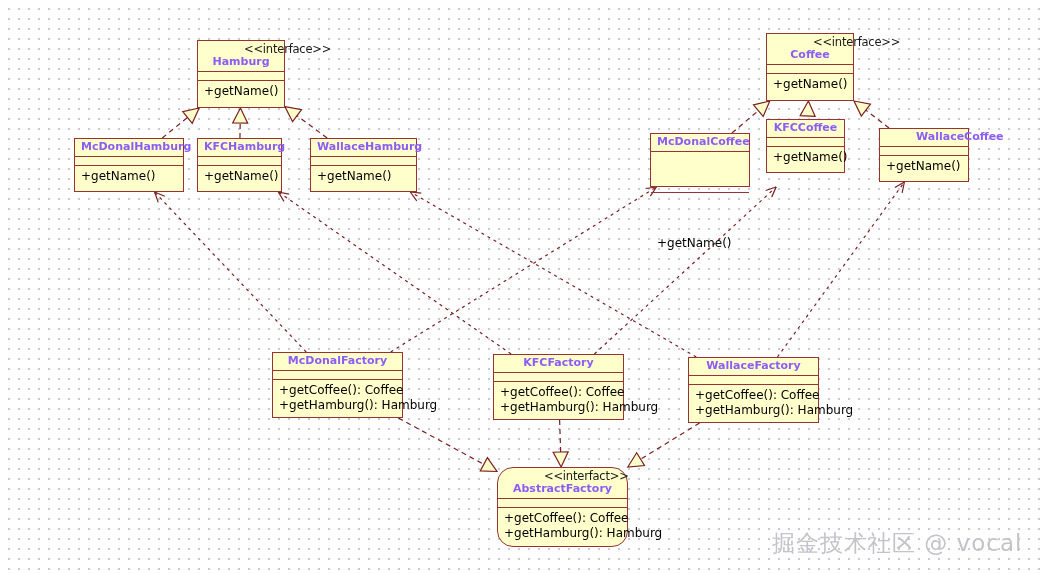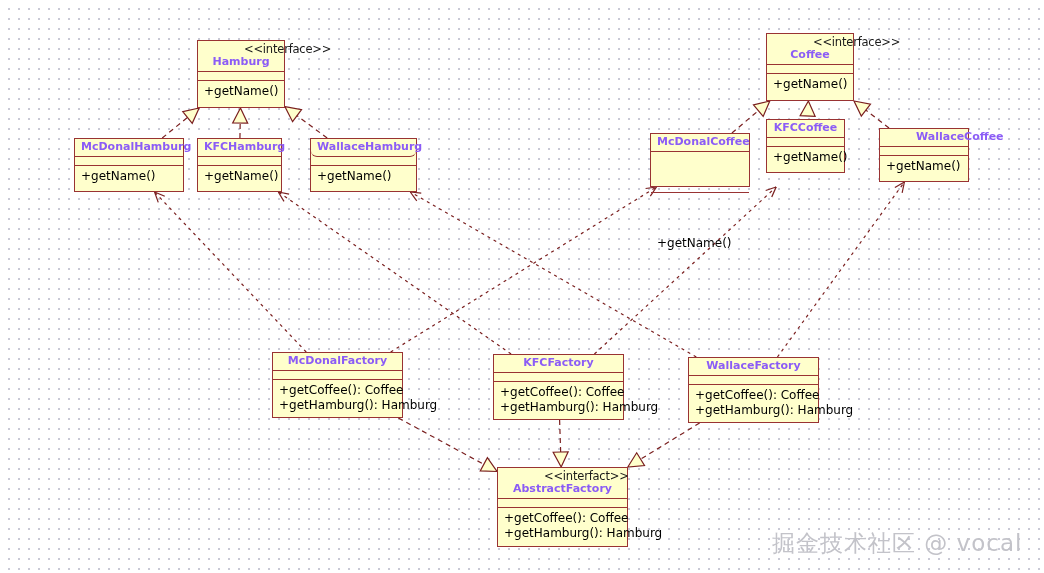--- a/index.html
+++ b/index.html
@@ -171,21 +171,21 @@
       <div class="uml-class" style="left: 197px; top: 138px; width: 85px; height: 54px; background: rgb(255, 255, 204); border-color: rgb(153, 51, 51);">
         <div class="uml-header" style="border-bottom-color: rgb(153, 51, 51);">
           <span class="cls-name">KFCHamburg</span>
         </div>
         <div class="uml-attrs" style="border-bottom-color: rgb(153, 51, 51);"></div>
         <div class="uml-ops">
           <div class="op">+getName()</div>
         </div>
       </div>
       <div class="uml-class" style="left: 310px; top: 138px; width: 107px; height: 54px; background: rgb(255, 255, 204); border-color: rgb(153, 51, 51);">
-        <div class="uml-header" style="border-bottom-color: rgb(153, 51, 51); border-radius: 6px;">
+        <div class="uml-header" style="border-bottom-color: rgb(153, 51, 51);">
           <span class="cls-name">WallaceHamburg</span>
         </div>
         <div class="uml-attrs" style="border-bottom-color: rgb(153, 51, 51);"></div>
         <div class="uml-ops">
           <div class="op">+getName()</div>
         </div>
       </div>
       <div class="uml-class" style="left: 650px; top: 133px; width: 100px; height: 54px; background: rgb(255, 255, 204); border-color: rgb(153, 51, 51); gap: 40px;">
         <div class="uml-header" style="border-bottom-color: rgb(153, 51, 51);">
           <span class="cls-name">McDonalCoffee</span>
@@ -236,21 +236,21 @@
       <div class="uml-class" style="left: 688px; top: 357px; width: 131px; height: 66px; background: rgb(255, 255, 204); border-color: rgb(153, 51, 51);">
         <div class="uml-header" style="border-bottom-color: rgb(153, 51, 51);">
           <span class="cls-name">WallaceFactory</span>
         </div>
         <div class="uml-attrs" style="border-bottom-color: rgb(153, 51, 51);"></div>
         <div class="uml-ops">
           <div class="op">+getCoffee(): Coffee</div>
           <div class="op">+getHamburg(): Hamburg</div>
         </div>
       </div>
-      <div class="uml-class" style="left: 497px; top: 467px; width: 131px; height: 80px; background: rgb(255, 255, 204); border-color: rgb(153, 51, 51);">
+      <div class="uml-class" style="left: 497px; top: 467px; width: 131px; height: 80px; background: rgb(255, 255, 204); border-color: rgb(153, 51, 51); border-radius: 16px;">
         <div class="uml-header" style="border-bottom-color: rgb(153, 51, 51);">
           <span class="stereotype">&lt;&lt;interfact&gt;&gt;</span>
           <span class="cls-name">AbstractFactory</span>
         </div>
         <div class="uml-attrs" style="border-bottom-color: rgb(153, 51, 51);"></div>
         <div class="uml-ops">
           <div class="op">+getCoffee(): Coffee</div>
           <div class="op">+getHamburg(): Hamburg</div>
         </div>
       </div>

